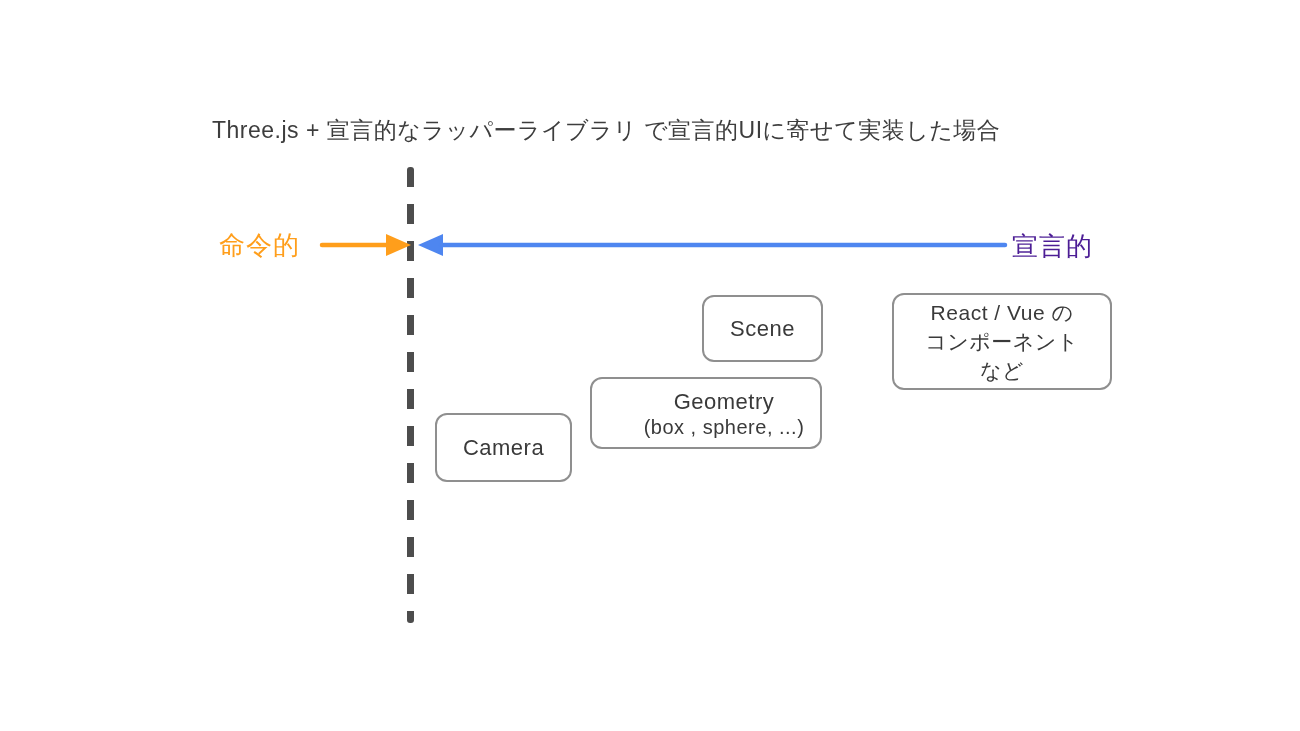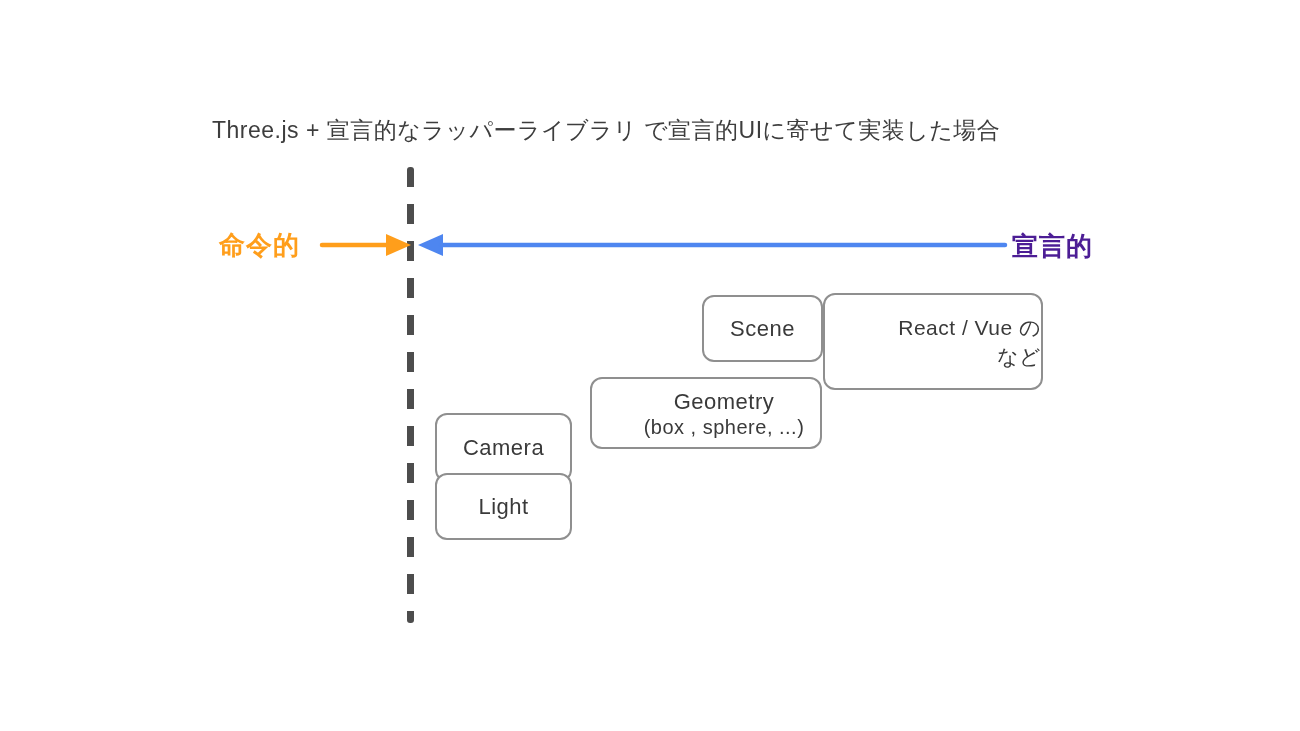--- a/index.html
+++ b/index.html
@@ -34,21 +34,21 @@
     background: repeating-linear-gradient(
       to bottom,
       #4d4d4d 0px, #4d4d4d 20px,
       transparent 20px, transparent 37px
     );
     border-radius: 3px;
   }
   .axis-label {
     position: absolute;
     font-size: 26px;
-    font-weight: 700;
+    font-weight: 400;
     letter-spacing: 1px;
     white-space: nowrap;
   }
   .axis-label.imperative {
     left: 219px;
     top: 228px;
     color: #FF9E1B;
   }
   .axis-label.declarative {
     left: 1012px;
@@ -80,21 +80,21 @@
     line-height: 29px;
     letter-spacing: 0.5px;
     white-space: nowrap;
   }
   .box span.sub {
     font-size: 20px;
     line-height: 23px;
   }
   .box-3d       { left: 208px; top: 293px; width: 182px; height: 68px; }
   .box-scene    { left: 702px; top: 295px; width: 121px; height: 67px; }
-  .box-react    { left: 823px; top: 293px; width: 220px; height: 97px; align-items: flex-end; }
+  .box-react    { left: 892px; top: 293px; width: 220px; height: 97px; }
   .box-camera   { left: 435px; top: 381px; width: 137px; height: 69px; margin-top: 32px; }
   .box-geometry { left: 590px; top: 377px; width: 232px; height: 72px; padding-left: 36px; }
   .box-light    { left: 435px; top: 473px; width: 137px; height: 67px; }
   .box-scene span, .box-camera span, .box-light span, .box-geometry span.main {
     font-size: 22px;
   }
 </style>
 </head>
 <body>
 
@@ -118,29 +118,27 @@
 
   <div class="axis-label declarative">宣言的</div>
 
 
   <div class="box box-scene">
     <span>Scene</span>
   </div>
 
   <div class="box box-react">
     <span>React / Vue の</span>
+    <span>コンポーネント</span>
     <span>など</span>
   </div>
 
   <div class="box box-camera">
     <span>Camera</span>
   </div>
 
   <div class="box box-geometry">
     <span class="main">Geometry</span>
     <span class="sub">(box , sphere, ...)</span>
   </div>
 
-  <div class="box box-light">
-    <span>Light</span>
-  </div>
 
 </div>
 
 </body></html>

